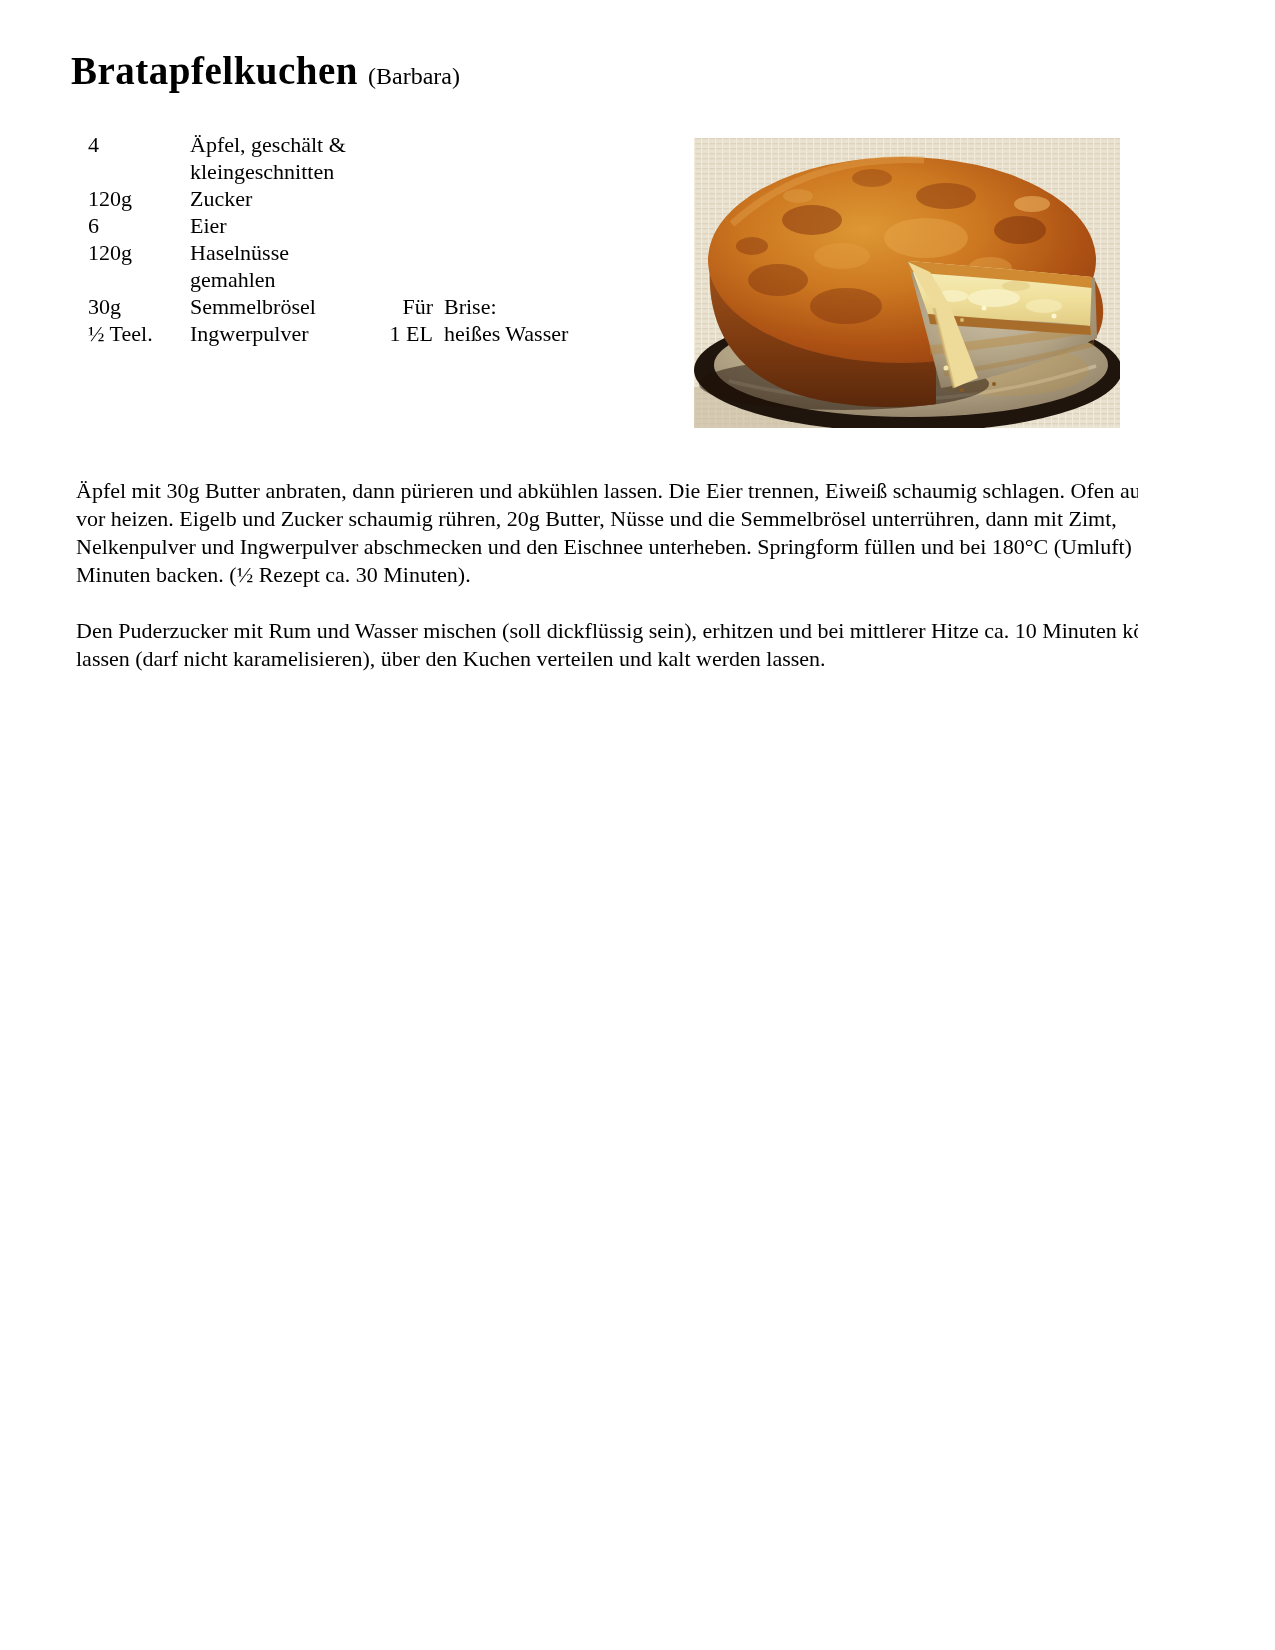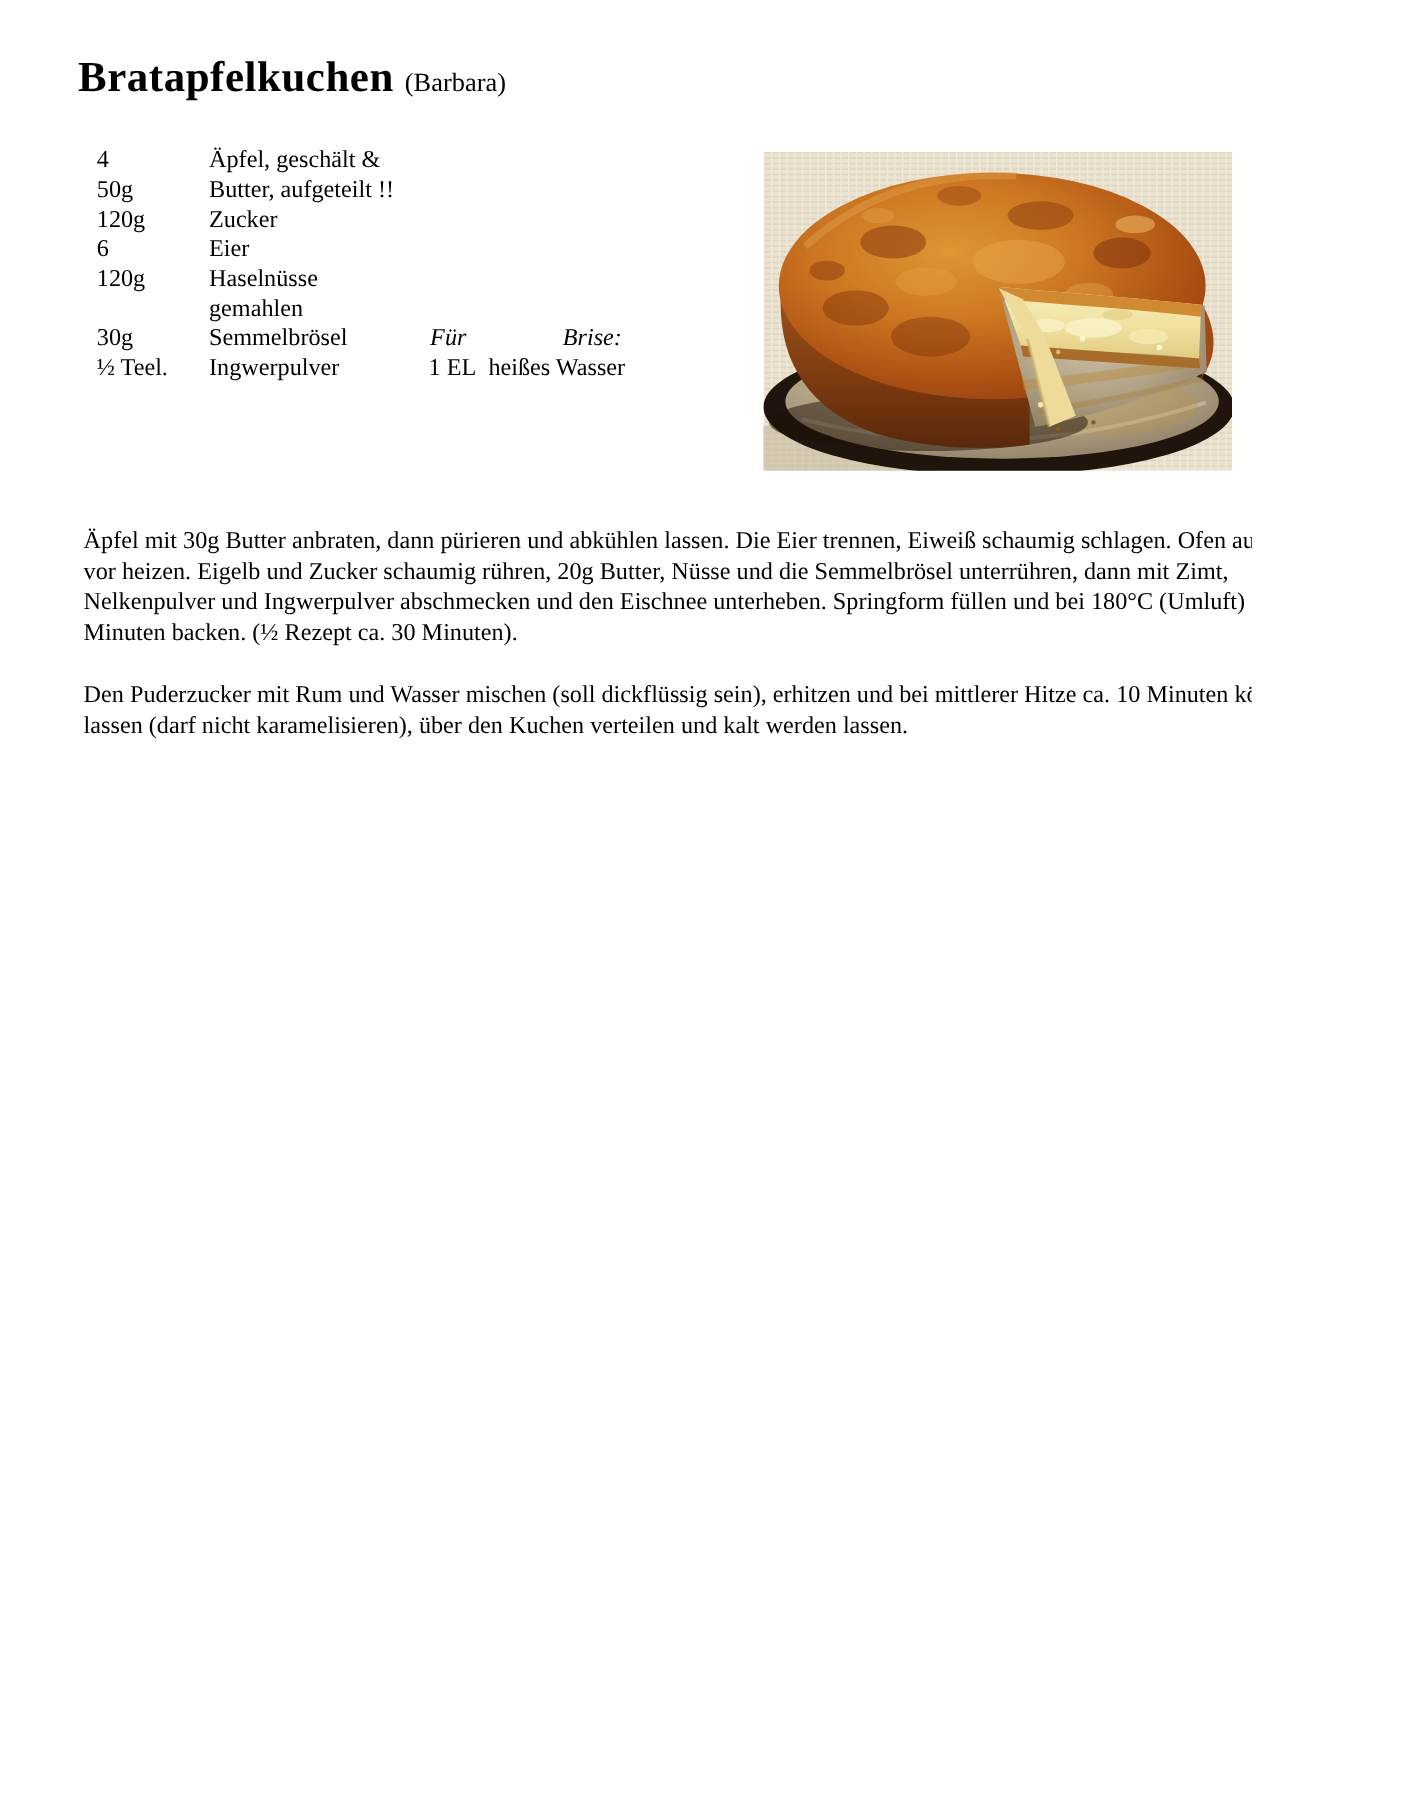--- a/index.html
+++ b/index.html
@@ -7,21 +7,21 @@
     position:relative;width:1138px;height:1650px;background:#ffffff;
     font-family:"Liberation Serif","DejaVu Serif",serif;color:#000000;overflow:hidden;
   }
   .title-block{position:absolute;left:71px;top:48px;white-space:nowrap;}
   .title-main{font-size:39px;font-weight:bold;letter-spacing:0.5px;}
   .title-byline{font-size:24px;margin-left:10px;}
   .ingredients{position:absolute;left:88px;top:131px;font-size:22px;line-height:27px;}
   .ing-row{display:grid;grid-template-columns:102px 192px 51px 200px;}
   .c3{text-align:right;}
   .c4{padding-left:11px;}
-  .it{font-style:italic;text-align:center;}
+  .it{}
   .photo{position:absolute;left:694px;top:138px;width:426px;height:290px;margin:0;padding:0;line-height:0;}
   .instructions{position:absolute;left:76px;top:477px;width:1140px;font-size:22px;line-height:28px;}
   .instructions p{margin:0;}
   .instructions p + p{margin-top:28px;}
 </style>
 </head>
 <body>
 
 <div class="page">
 
@@ -30,22 +30,22 @@
   </header>
 
   <section class="ingredients">
     <div class="ing-row">
       <span class="c1">4</span>
       <span class="c2">Äpfel, geschält &amp;</span>
       <span class="c3"></span>
       <span class="c4"></span>
     </div>
     <div class="ing-row">
-      <span class="c1">50g</span>
-      <span class="c2">Butter, aufgeteilt !!</span>
+      <span class="c1"></span>
+      <span class="c2">kleingeschnitten</span>
       <span class="c3"></span>
       <span class="c4"></span>
     </div>
     <div class="ing-row">
       <span class="c1">120g</span>
       <span class="c2">Zucker</span>
       <span class="c3"></span>
       <span class="c4"></span>
     </div>
     <div class="ing-row">

